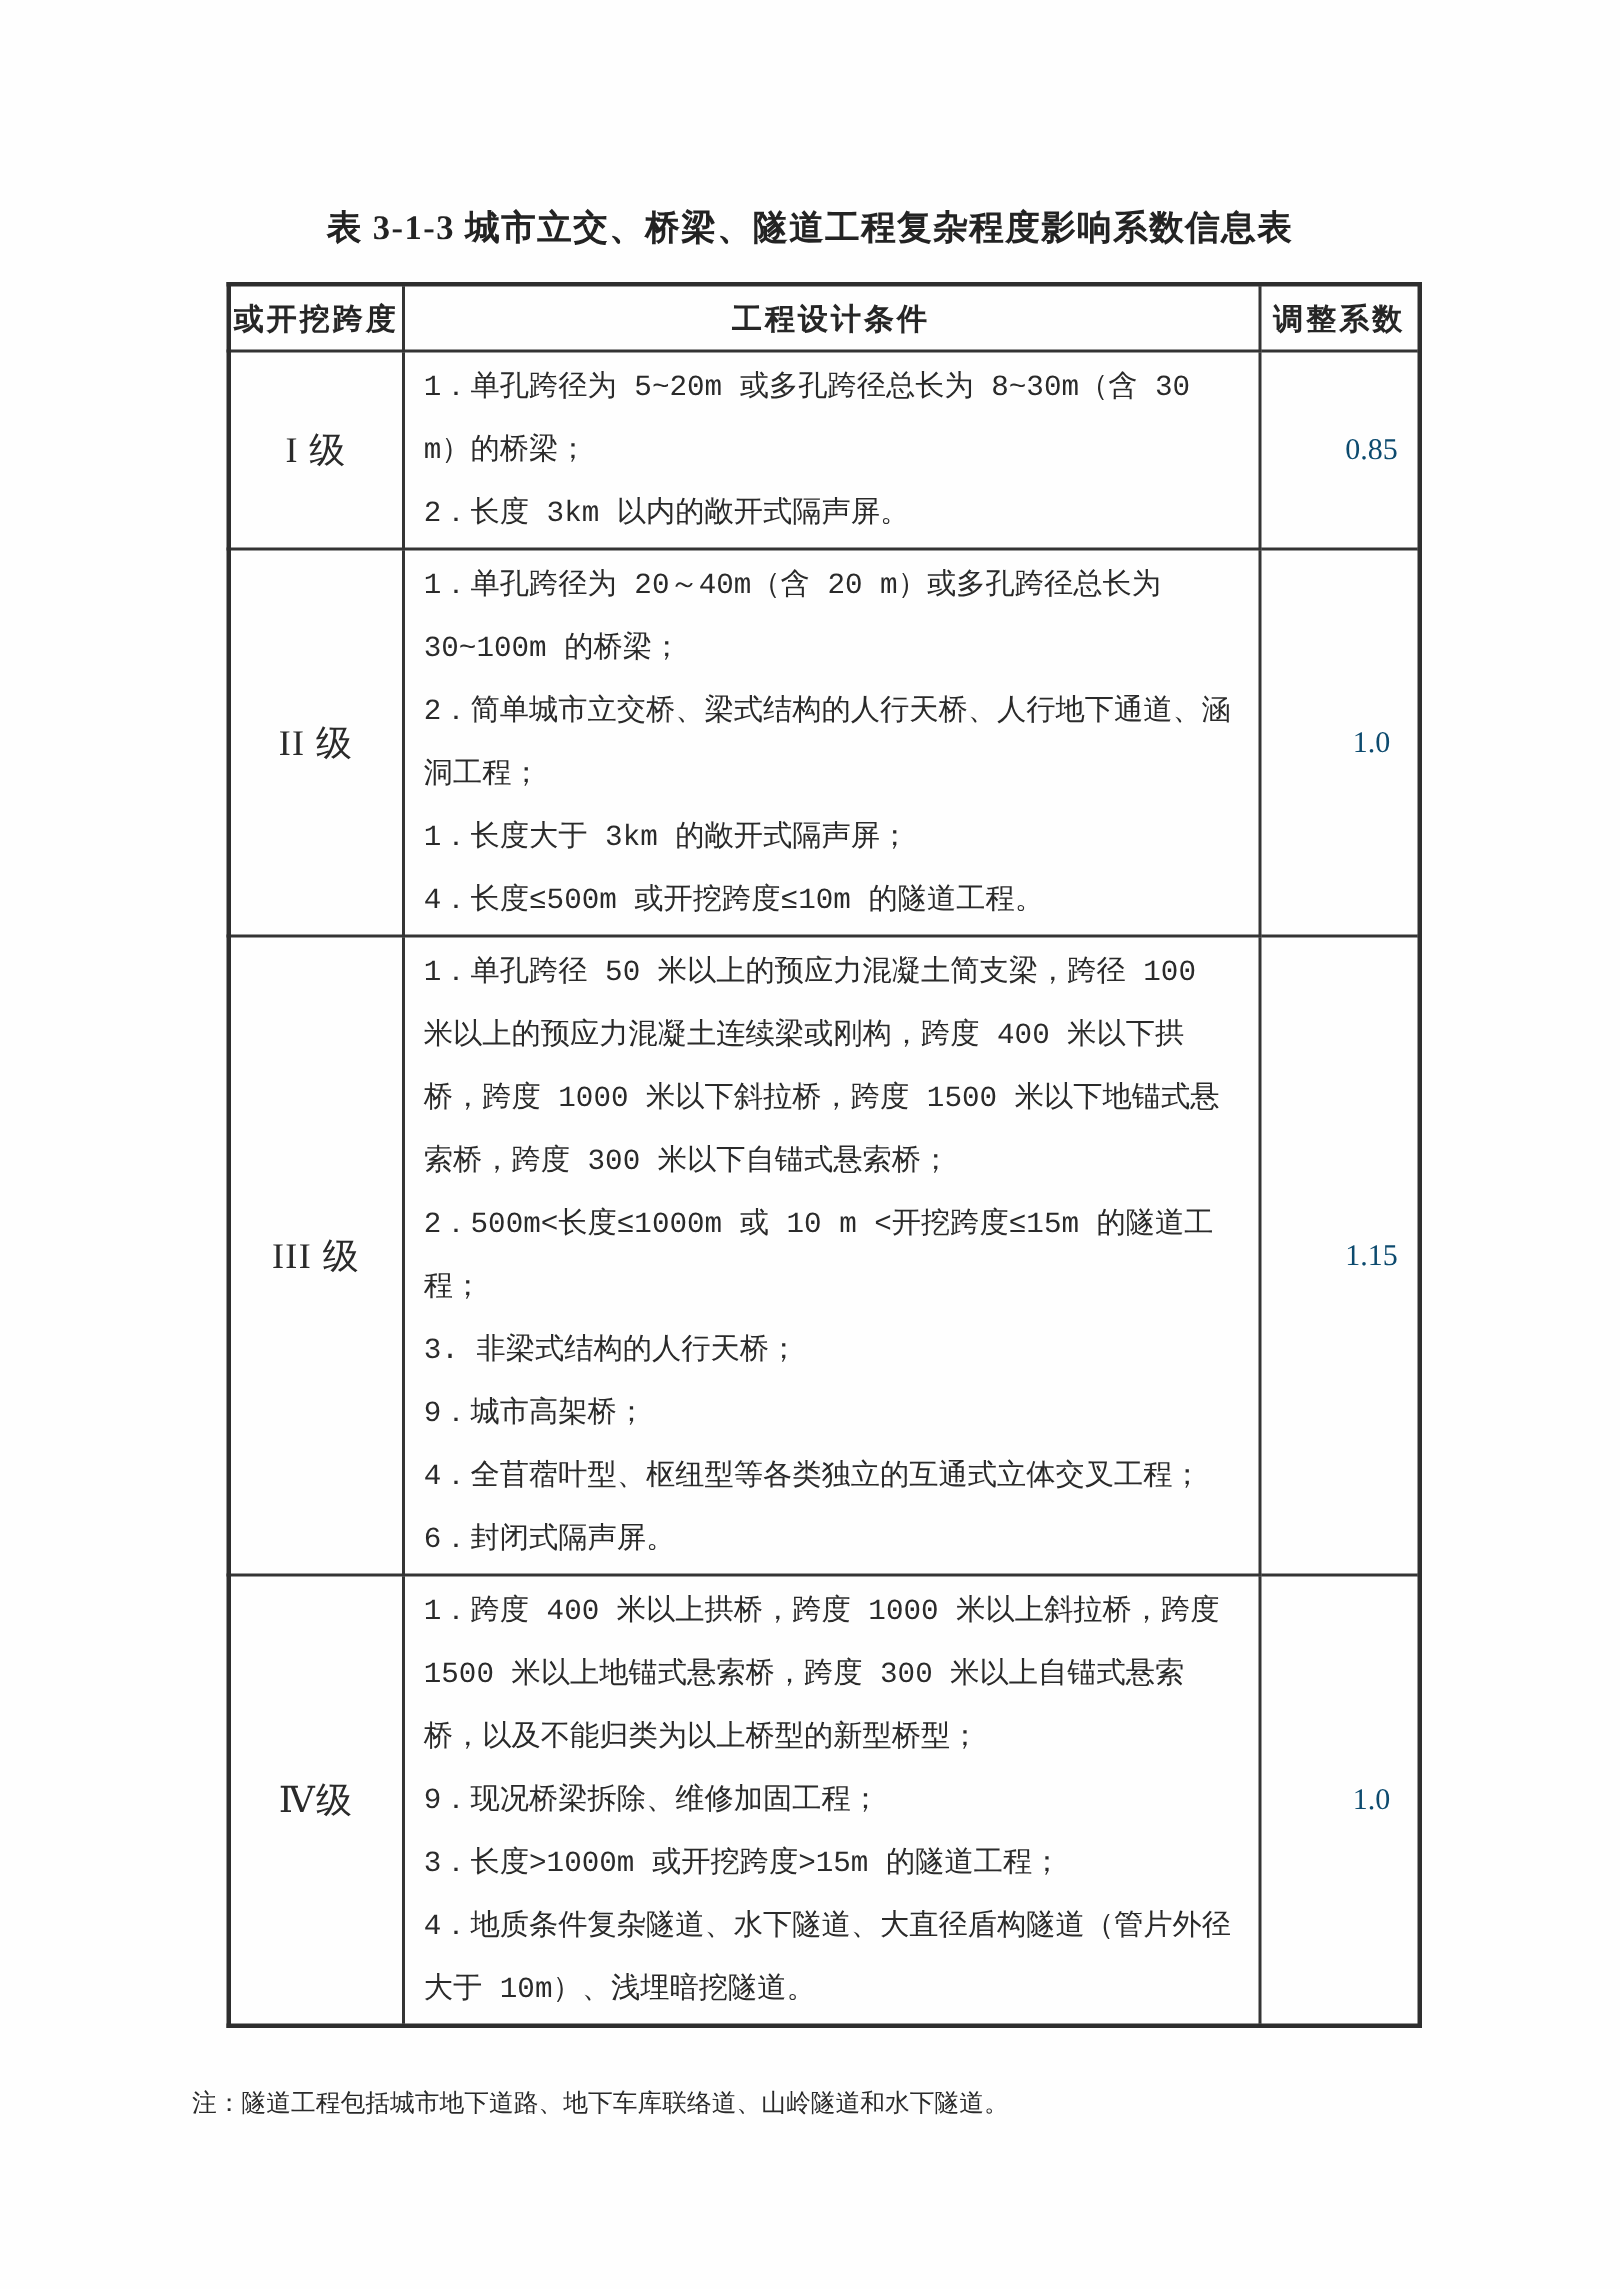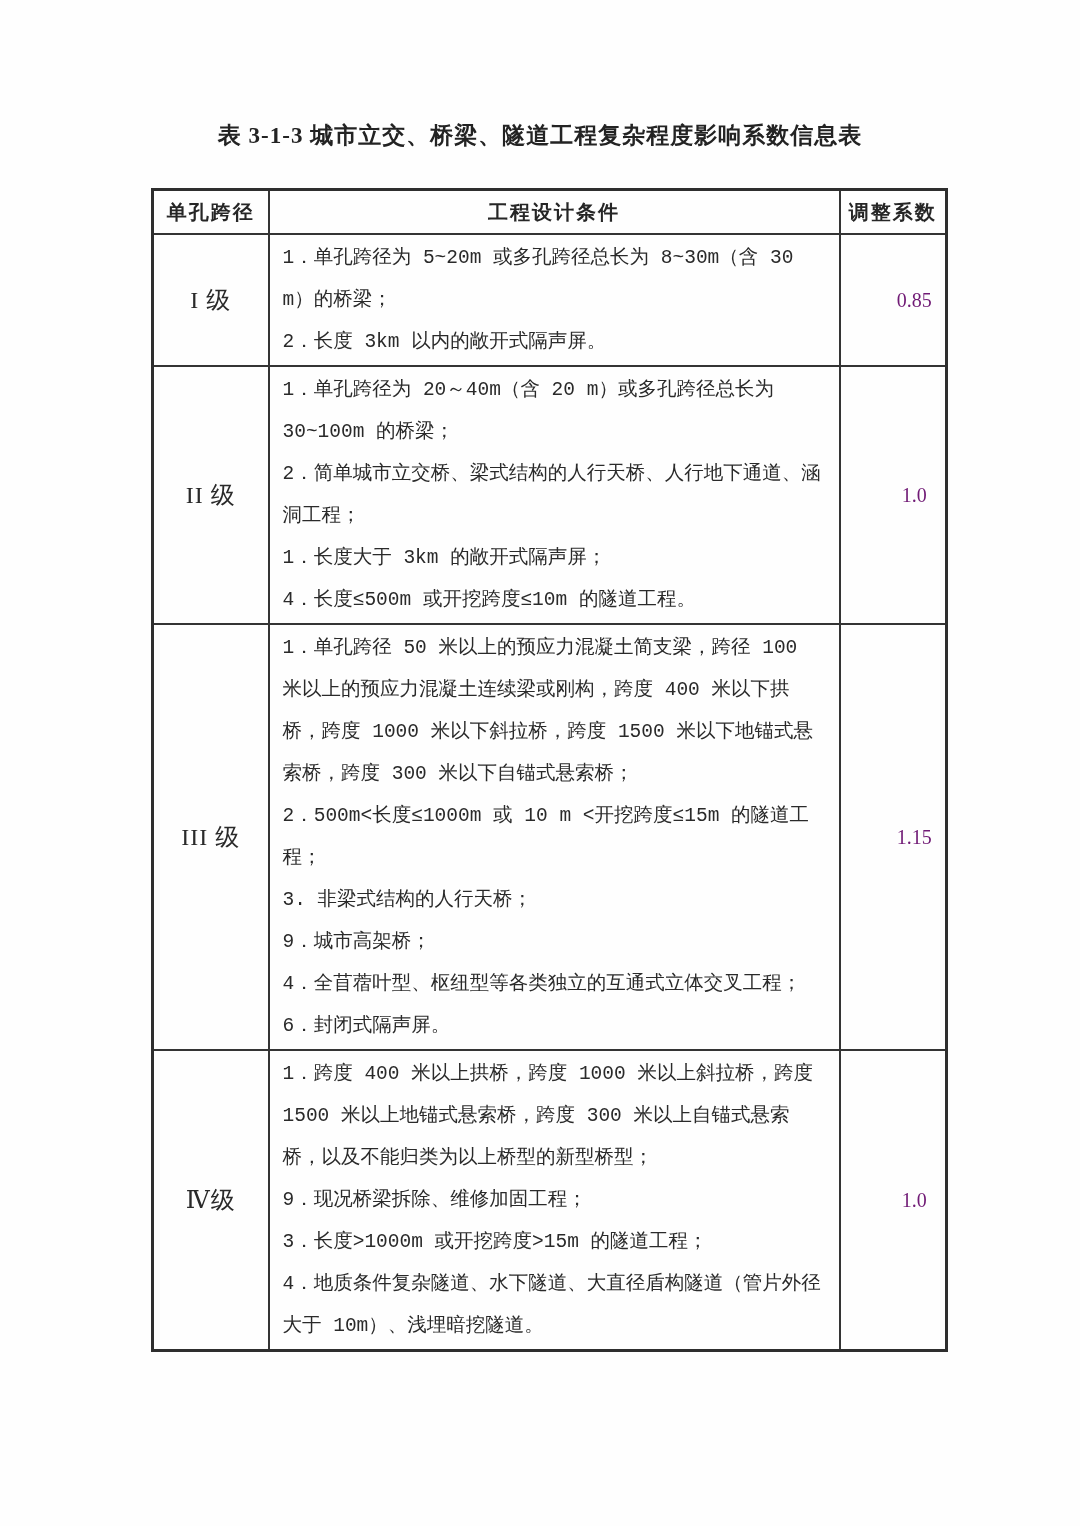--- a/index.html
+++ b/index.html
@@ -11,21 +11,21 @@
     position: relative;
     width: 1080px;
     height: 1526px;
     background: #fefefe;
     color: #2a2a2a;
     font-family: "Liberation Serif", "DejaVu Serif", serif;
     overflow: hidden;
   }
   .doc-title {
     position: absolute;
-    top: 120px;
+    top: 136px;
     left: 0;
     width: 100%;
     text-align: center;
     font-size: 23px;
     font-weight: bold;
     letter-spacing: 1px;
     color: #232323;
   }
   .table-wrap {
     position: absolute;
@@ -60,21 +60,21 @@
   }
   td.level {
     text-align: center;
     font-size: 24px;
     letter-spacing: 1px;
     color: #2a2a2a;
   }
   td.coef {
     text-align: center;
     font-size: 20px;
-    color: #701a75;
+    color: #0c4a6e;
     padding-left: 44px;
   }
   td.cond {
     padding: 2px 12px 2px 13px;
     font-size: 19.5px;
     color: #2a2a2a;
   }
   td.cond p {
     margin: 0;
     line-height: 42px;
@@ -100,21 +100,21 @@
 
   <div class="table-wrap">
     <table class="main">
       <colgroup>
         <col class="c-level">
         <col class="c-cond">
         <col class="c-coef">
       </colgroup>
       <thead>
         <tr>
-          <th class="hdr">单孔跨径</th>
+          <th class="hdr">或开挖跨度</th>
           <th class="hdr">工程设计条件</th>
           <th class="hdr">调整系数</th>
         </tr>
       </thead>
       <tbody>
 
         <tr>
           <td class="level">I 级</td>
           <td class="cond">
             <p>1．单孔跨径为 5~20m 或多孔跨径总长为 8~30m（含 30 m）的桥梁；</p>
@@ -155,14 +155,15 @@
             <p>3．长度&gt;1000m 或开挖跨度&gt;15m 的隧道工程；</p>
             <p>4．地质条件复杂隧道、水下隧道、大直径盾构隧道（管片外径大于 10m）、浅埋暗挖隧道。</p>
           </td>
           <td class="coef">1.0</td>
         </tr>
 
       </tbody>
     </table>
   </div>
 
+  <div class="footnote">注：隧道工程包括城市地下道路、地下车库联络道、山岭隧道和水下隧道。</div>
 
 </div>
 
 </body></html>

